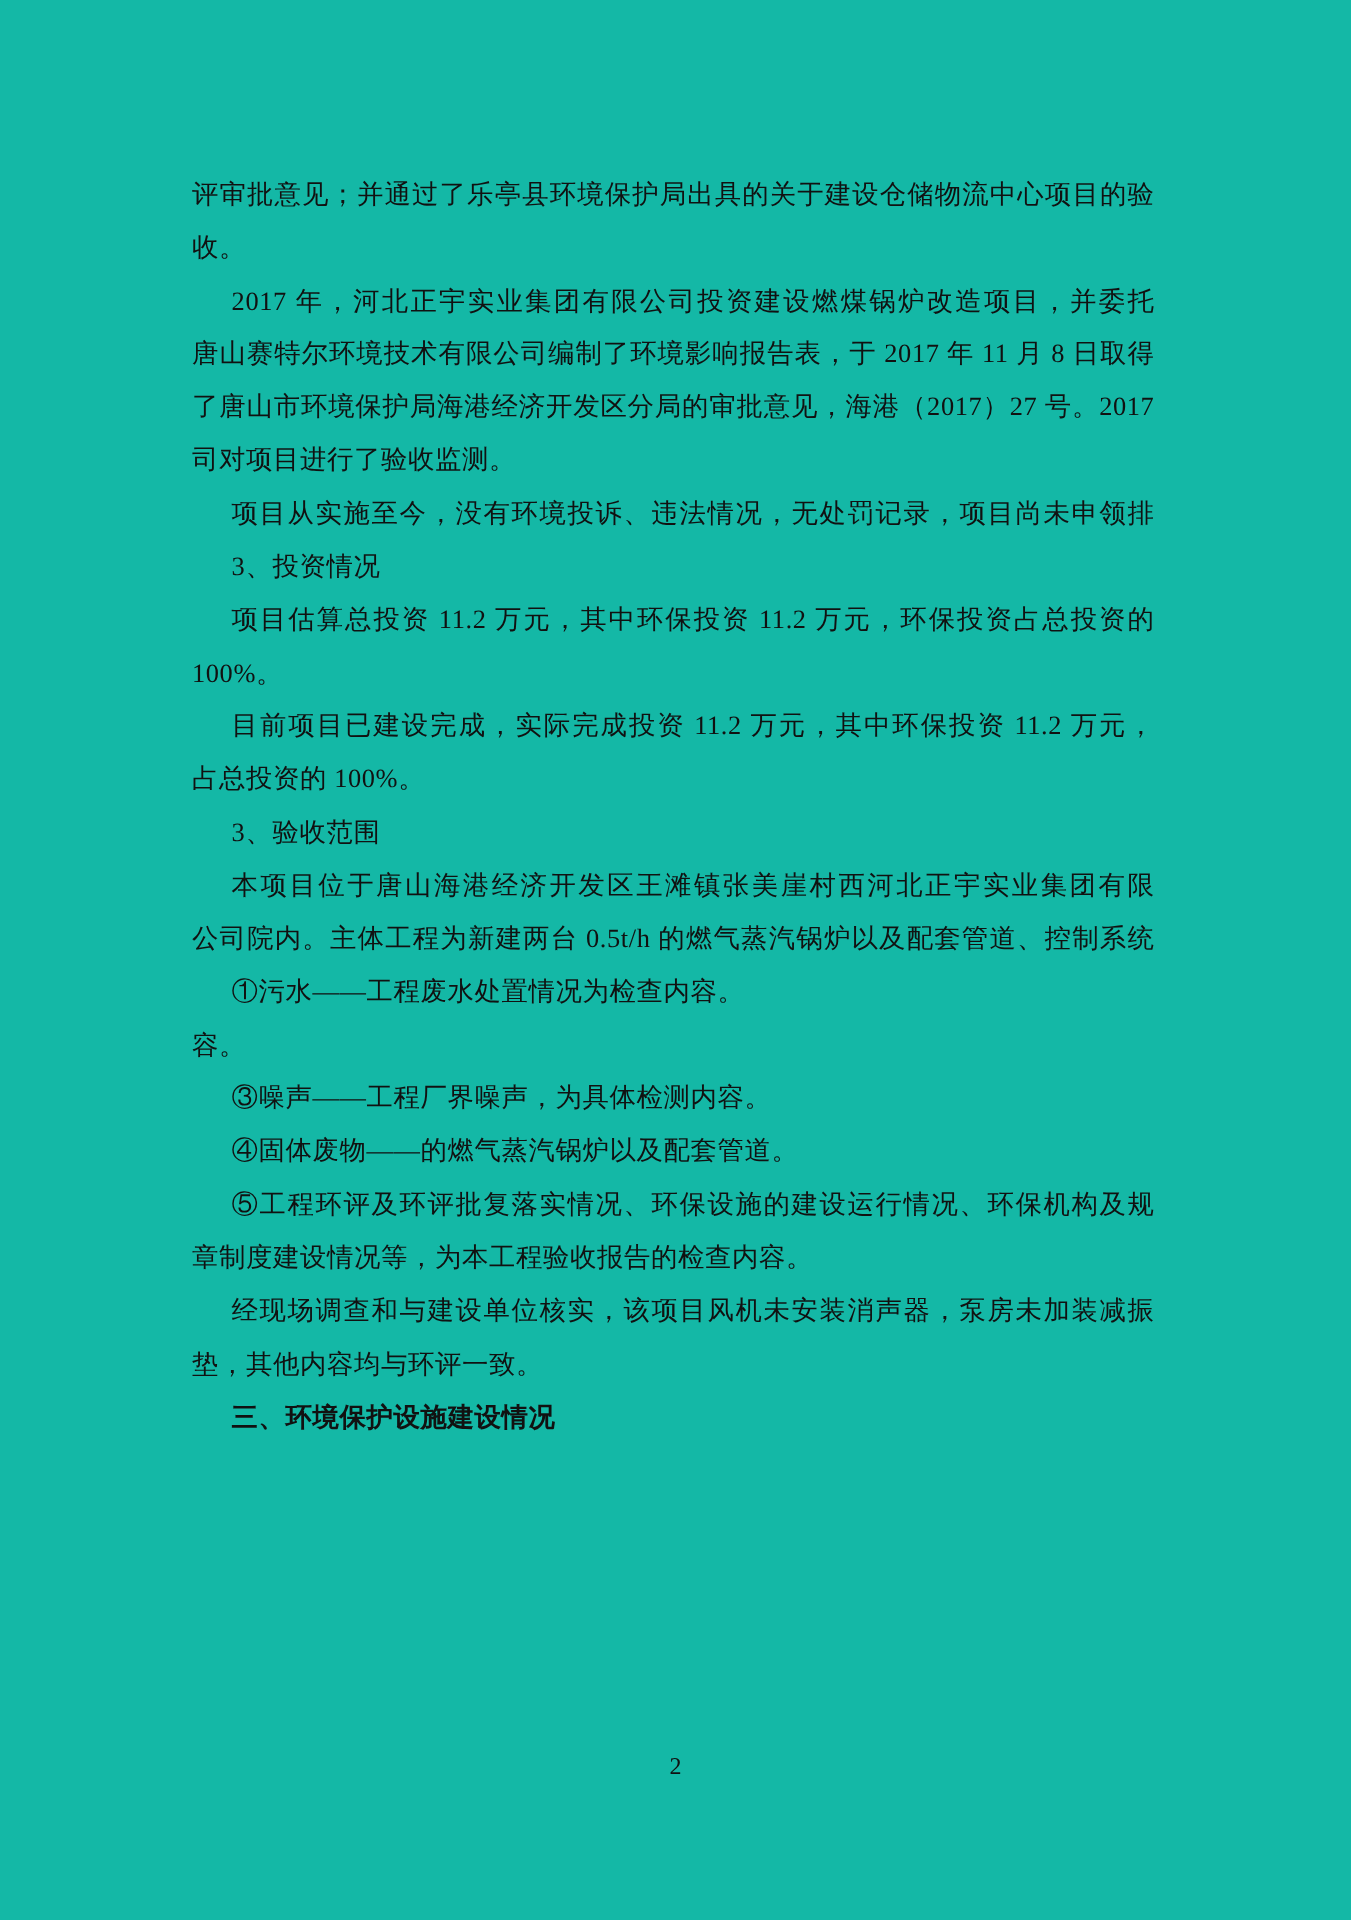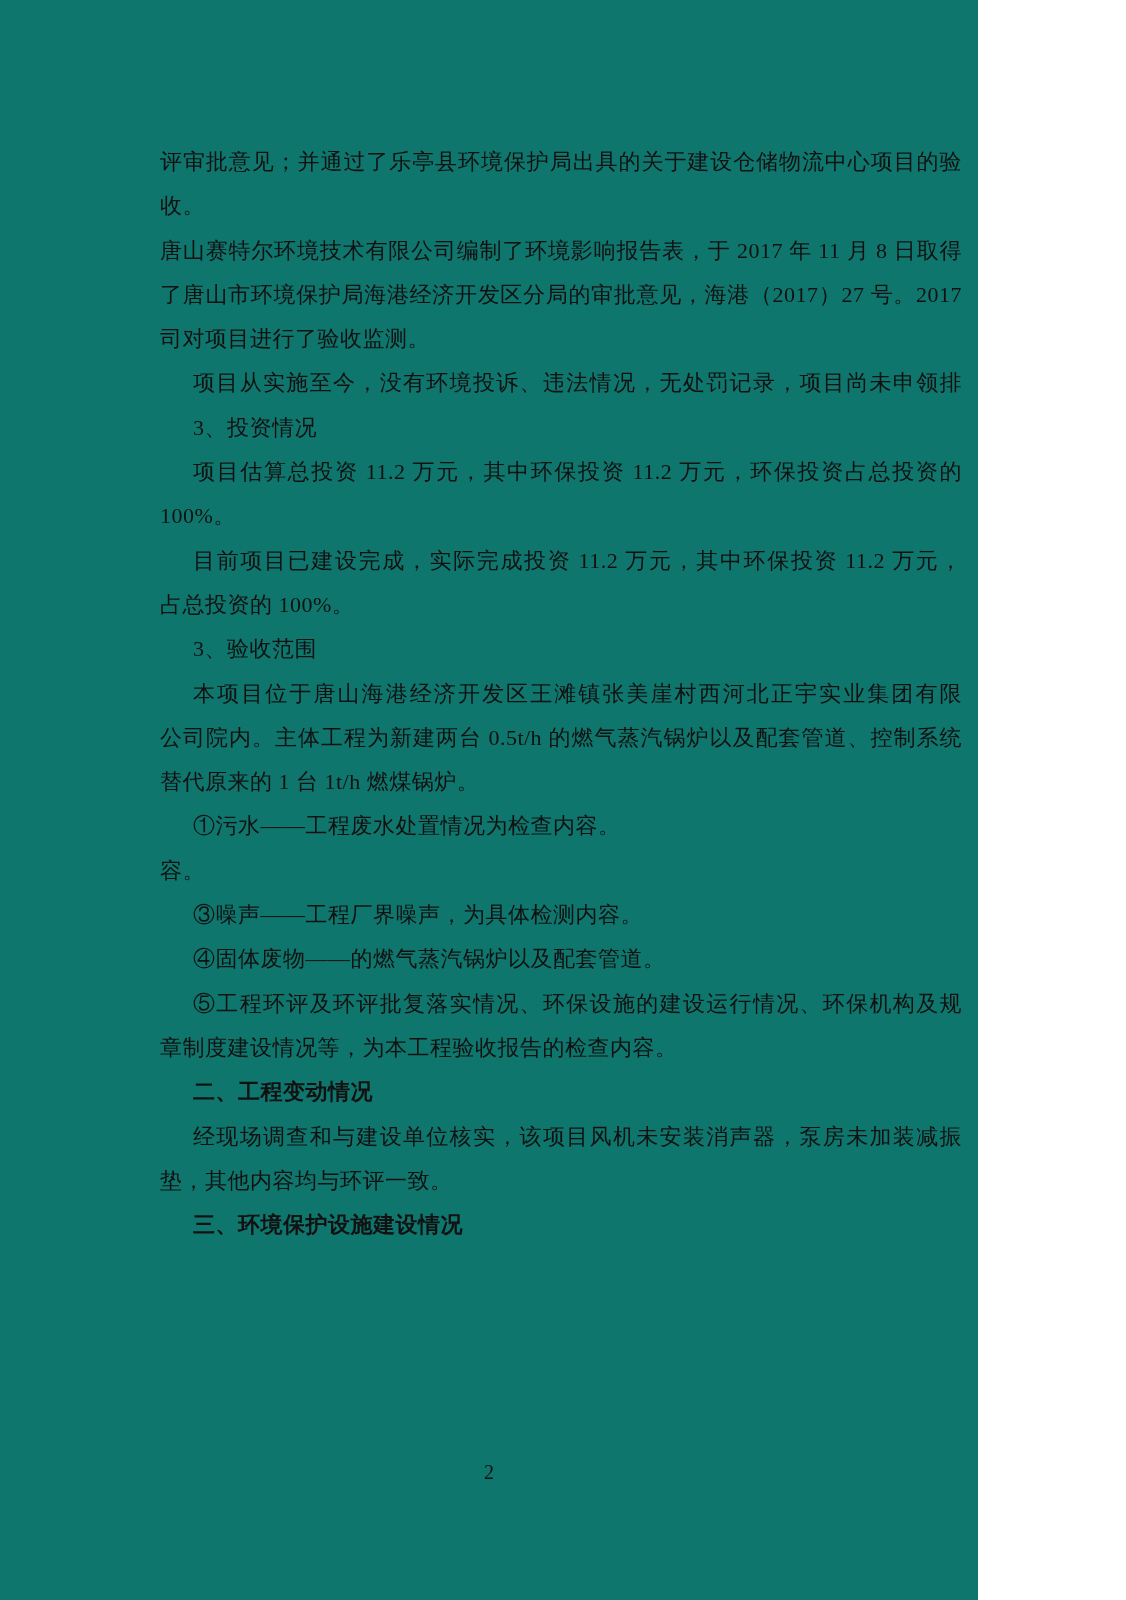--- a/index.html
+++ b/index.html
@@ -2,23 +2,23 @@
 <html><head>
 <meta charset="utf-8">
 <style>
   html, body {
     margin: 0;
     padding: 0;
     background: #ffffff;
   }
   .page {
     position: relative;
-    width: 978px;
+    width: 1126px;
     height: 1600px;
-    background: #0f766e;
+    background: #14b8a6;
     overflow: hidden;
     font-family: "Liberation Serif", "DejaVu Serif", serif;
     color: #111111;
   }
   .doc-body {
     position: absolute;
     left: 160px;
     top: 140px;
     width: 802px;
     font-size: 22px;
@@ -52,38 +52,37 @@
     color: #111111;
   }
 </style>
 </head>
 <body>
 
 <div class="page">
   <div class="doc-body">
       <div class="line justify">评审批意见；并通过了乐亭县环境保护局出具的关于建设仓储物流中心项目的验</div>
       <div class="line">收。</div>
+      <div class="line indent justify">2017 年，河北正宇实业集团有限公司投资建设燃煤锅炉改造项目，并委托</div>
       <div class="line justify">唐山赛特尔环境技术有限公司编制了环境影响报告表，于 2017 年 11 月 8 日取得</div>
       <div class="line justify">了唐山市环境保护局海港经济开发区分局的审批意见，海港（2017）27 号。2017</div>
       <div class="line">司对项目进行了验收监测。</div>
       <div class="line indent justify">项目从实施至今，没有环境投诉、违法情况，无处罚记录，项目尚未申领排</div>
       <div class="line indent">3、投资情况</div>
       <div class="line indent justify">项目估算总投资 11.2 万元，其中环保投资 11.2 万元，环保投资占总投资的</div>
       <div class="line">100%。</div>
       <div class="line indent justify">目前项目已建设完成，实际完成投资 11.2 万元，其中环保投资 11.2 万元，</div>
       <div class="line">占总投资的 100%。</div>
       <div class="line indent">3、验收范围</div>
       <div class="line indent justify">本项目位于唐山海港经济开发区王滩镇张美崖村西河北正宇实业集团有限</div>
       <div class="line justify">公司院内。主体工程为新建两台 0.5t/h 的燃气蒸汽锅炉以及配套管道、控制系统</div>
-      <div class="line">替代原来的 1 台 1t/h 燃煤锅炉。</div>
       <div class="line indent">①污水——工程废水处置情况为检查内容。</div>
       <div class="line">容。</div>
       <div class="line indent">③噪声——工程厂界噪声，为具体检测内容。</div>
       <div class="line indent">④固体废物——的燃气蒸汽锅炉以及配套管道。</div>
       <div class="line indent justify">⑤工程环评及环评批复落实情况、环保设施的建设运行情况、环保机构及规</div>
       <div class="line">章制度建设情况等，为本工程验收报告的检查内容。</div>
-      <div class="line indent bold">二、工程变动情况</div>
       <div class="line indent justify">经现场调查和与建设单位核实，该项目风机未安装消声器，泵房未加装减振</div>
       <div class="line">垫，其他内容均与环评一致。</div>
       <div class="line indent bold">三、环境保护设施建设情况</div>
     </div>
   <div class="page-number">2</div>
 </div>
 
 </body></html>

